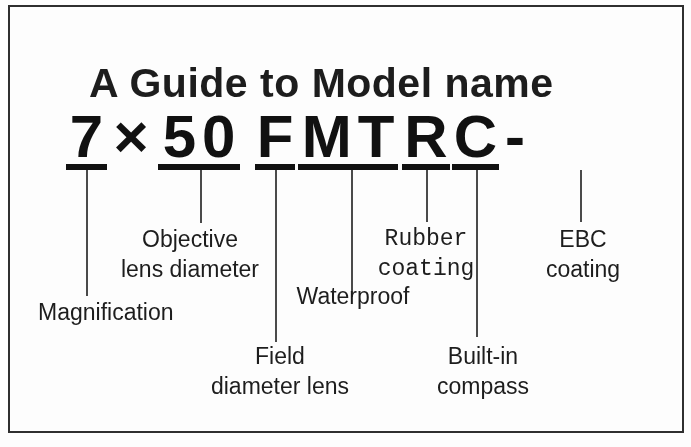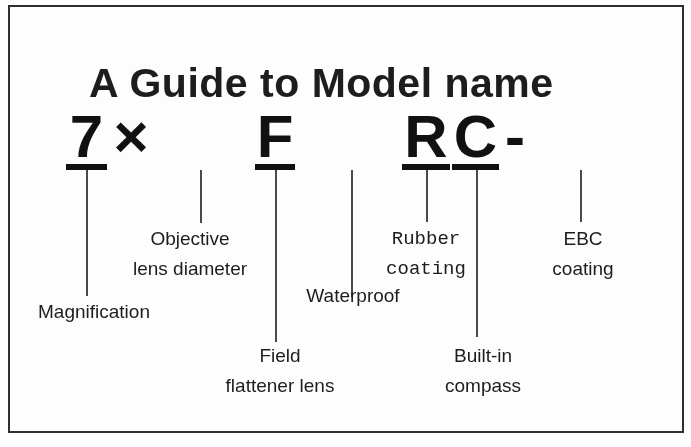--- a/index.html
+++ b/index.html
@@ -82,21 +82,21 @@
   .cline-mag     { left: 86px;  height: 126px; }
   .cline-obj     { left: 200px; height: 53px;  }
   .cline-field   { left: 275px; height: 172px; }
   .cline-water   { left: 351px; height: 127px; }
   .cline-rubber  { left: 426px; height: 52px;  }
   .cline-compass { left: 476px; height: 167px; }
   .cline-ebc     { left: 580px; height: 52px;  }
   
   .lbl {
     position: absolute;
-    font-size: 19px;
+    font-size: 23px;
     line-height: 30px;
     text-align: center;
     white-space: pre-line;
     width: 200px;
   }
   .lbl-magnification { left: 38px;  top: 297px; width: auto; text-align: center; white-space: nowrap; }
   .lbl-objective     { left: 90px;  top: 224px; }
   .lbl-field         { left: 180px; top: 341px; }
   .lbl-waterproof    { left: 253px; top: 281px; }
   .lbl-rubber        { left: 326px; top: 224px; font-family: Liberation Mono, monospace; }
@@ -112,22 +112,30 @@
 
   <h1 class="title">A Guide to Model name</h1>
 
   <div class="seg seg-0">
     <span class="glyph">7</span>
     <span class="ul"></span>
   </div>
   <div class="seg seg-1">
     <span class="glyph">×</span>
   </div>
+  <div class="seg seg-2">
+    <span class="glyph">50</span>
+    <span class="ul"></span>
+  </div>
   <div class="seg seg-3">
     <span class="glyph">F</span>
+    <span class="ul"></span>
+  </div>
+  <div class="seg seg-4">
+    <span class="glyph">MT</span>
     <span class="ul"></span>
   </div>
   <div class="seg seg-5">
     <span class="glyph">R</span>
     <span class="ul"></span>
   </div>
   <div class="seg seg-6">
     <span class="glyph">C</span>
     <span class="ul"></span>
   </div>
@@ -140,21 +148,21 @@
   <div class="cline cline-field"></div>
   <div class="cline cline-water"></div>
   <div class="cline cline-rubber"></div>
   <div class="cline cline-compass"></div>
   <div class="cline cline-ebc"></div>
 
   <div class="lbl lbl-magnification">Magnification</div>
   <div class="lbl lbl-objective">Objective
 lens diameter</div>
   <div class="lbl lbl-field">Field
-flattener lens</div>
+diameter lens</div>
   <div class="lbl lbl-waterproof">Waterproof</div>
   <div class="lbl lbl-rubber">Rubber
 coating</div>
   <div class="lbl lbl-compass">Built-in
 compass</div>
   <div class="lbl lbl-ebc">EBC
 coating</div>
 
 </div>
 

